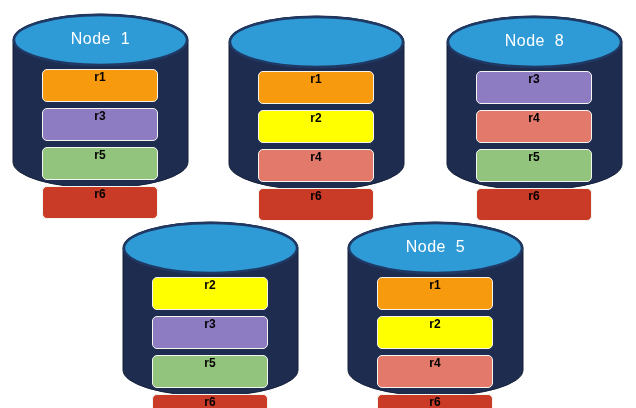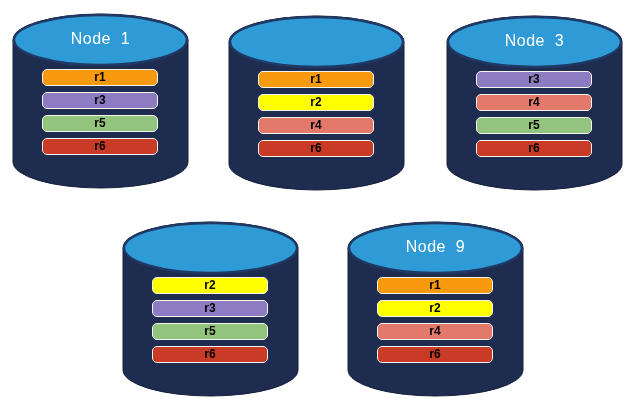--- a/index.html
+++ b/index.html
@@ -55,21 +55,21 @@
     position: absolute;
     left: 30px;
     top: 56px;
     width: 116px;
     display: flex;
     flex-direction: column;
     gap: 6px;
   }
   .bar {
     box-sizing: border-box;
-    height: 17px;
+    height: 33px;
     border-radius: 5px;
     border: 1px solid var(--bar_border, #F5F5F0);
     color: var(--bar_text_color, #000000);
     font-size: 12px;
     font-weight: bold;
     line-height: 14px;
     text-align: center;
   }
 </style>
 </head>
@@ -108,21 +108,21 @@
       <div class="bar" style="background: rgb(255, 255, 0);">r2</div>
       <div class="bar" style="background: rgb(226, 121, 107);">r4</div>
       <div class="bar" style="background: rgb(201, 59, 39);">r6</div>
     </div>
   </div>
 
   <div class="node" style="left:446px; top:15px;">
     <svg class="cyl" viewBox="0 0 177 176">
         <use href="#cyl-shape"></use>
       </svg>
-    <div class="node-title">Node  3</div>
+    <div class="node-title">Node  8</div>
     <div class="bars">
       <div class="bar" style="background: rgb(142, 124, 195);">r3</div>
       <div class="bar" style="background: rgb(226, 121, 107);">r4</div>
       <div class="bar" style="background: rgb(147, 196, 125);">r5</div>
       <div class="bar" style="background: rgb(201, 59, 39);">r6</div>
     </div>
   </div>
 
   <div class="node" style="left:122px; top:221px;">
     <svg class="cyl" viewBox="0 0 177 176">
@@ -133,21 +133,21 @@
       <div class="bar" style="background: rgb(142, 124, 195);">r3</div>
       <div class="bar" style="background: rgb(147, 196, 125);">r5</div>
       <div class="bar" style="background: rgb(201, 59, 39);">r6</div>
     </div>
   </div>
 
   <div class="node" style="left:347px; top:221px;">
     <svg class="cyl" viewBox="0 0 177 176">
         <use href="#cyl-shape"></use>
       </svg>
-    <div class="node-title">Node  9</div>
+    <div class="node-title">Node  5</div>
     <div class="bars">
       <div class="bar" style="background: rgb(247, 154, 13);">r1</div>
       <div class="bar" style="background: rgb(255, 255, 0);">r2</div>
       <div class="bar" style="background: rgb(226, 121, 107);">r4</div>
       <div class="bar" style="background: rgb(201, 59, 39);">r6</div>
     </div>
   </div>
 
 </div>
 

